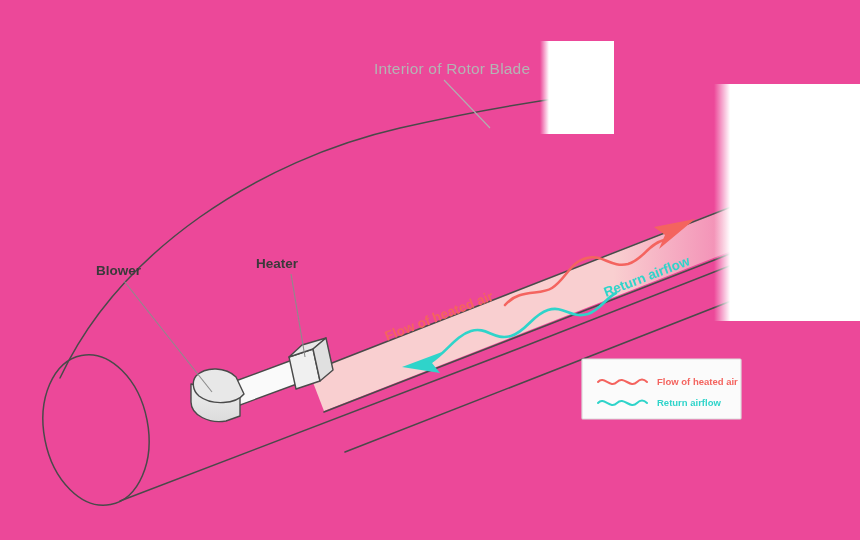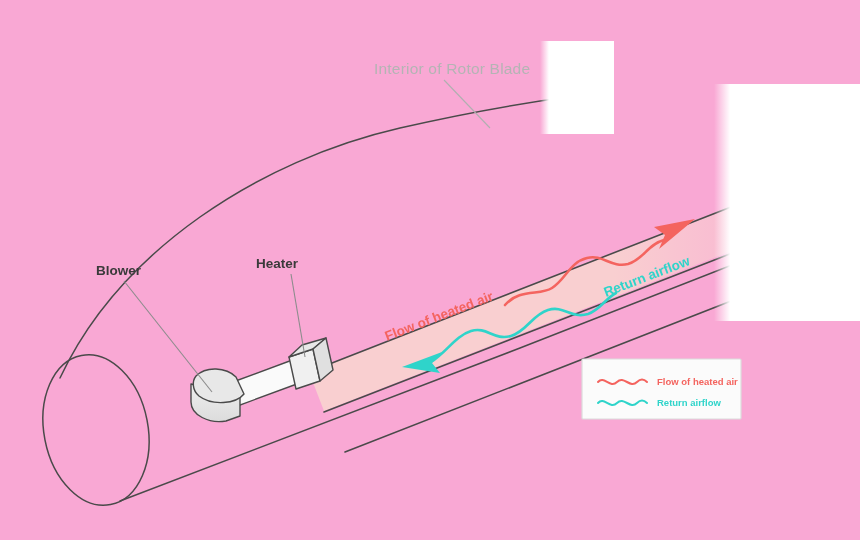--- a/index.html
+++ b/index.html
@@ -4,21 +4,21 @@
 <style>
   html, body {
     margin: 0;
     padding: 0;
     background: #ffffff;
   }
   #canvas {
     position: relative;
     width: 860px;
     height: 540px;
-    background: #f9a8d4;
+    background: #ec4899;
     overflow: hidden;
     font-family: "Liberation Sans", sans-serif;
   }
   #diagram {
     position: absolute;
     left: 0;
     top: 0;
     width: 860px;
     height: 540px;
   }

